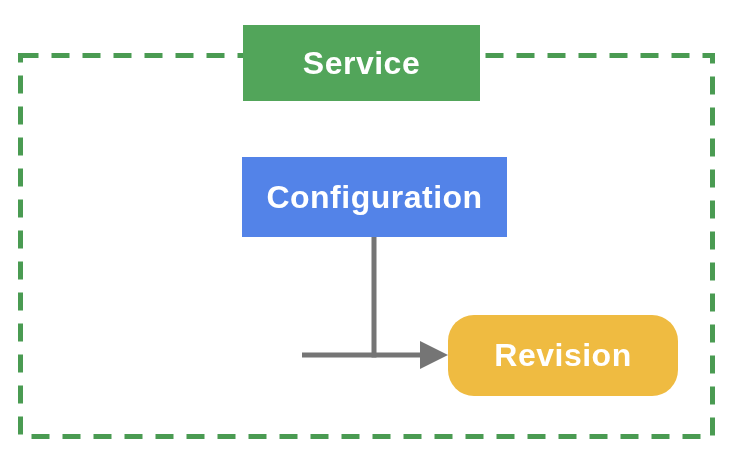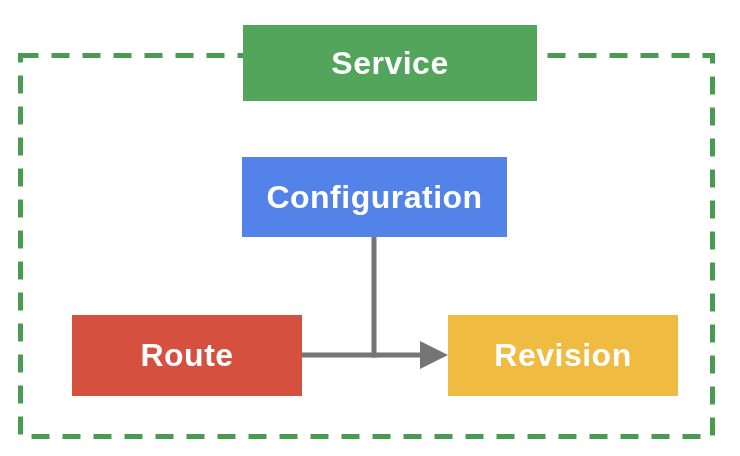--- a/index.html
+++ b/index.html
@@ -25,24 +25,24 @@
     position: absolute;
     z-index: 1;
     display: flex;
     align-items: center;
     justify-content: center;
     font-weight: 700;
     font-size: 32px;
     letter-spacing: 0.5px;
     font-family: "Liberation Sans", sans-serif;
   }
-  .node-service       { left: 243px; top: 25px;  width: 294px; height: 76px; }
+  .node-service       { left: 243px; top: 25px;  width: 237px; height: 76px; }
   .node-configuration { left: 242px; top: 149px; width: 265px; height: 80px; }
   .node-route         { left: 72px;  top: 315px; width: 230px; height: 81px; }
-  .node-revision      { left: 448px; top: 315px; width: 230px; height: 81px; }
+  .node-revision      { left: 448px; top: 315px; width: 230px; height: 81px; border-radius: 26px; }
 </style>
 </head>
 <body>
 
 <div class="canvas">
 
   <svg class="layer" width="740" height="456" viewBox="0 0 740 456">
 
     <rect x="20.5" y="55.5" width="692" height="381" fill="none" stroke-width="5" stroke-dasharray="18 13" stroke="#4A9B52"></rect>
 
@@ -54,21 +54,18 @@
   </svg>
 
   <div class="node node-service" style="background-color: rgb(82, 165, 90); color: rgb(255, 255, 255);">
     <span>Service</span>
   </div>
 
   <div class="node node-configuration" style="background-color: rgb(83, 131, 232); color: rgb(255, 255, 255); margin-top: 8px;">
     <span>Configuration</span>
   </div>
 
-  <div class="node node-route" style="background-color: rgb(213, 80, 63); color: rgb(255, 255, 255);">
-    <span>Route</span>
-  </div>
 
   <div class="node node-revision" style="background-color: rgb(239, 187, 65); color: rgb(255, 255, 255);">
     <span>Revision</span>
   </div>
 
 </div>
 
 </body></html>

